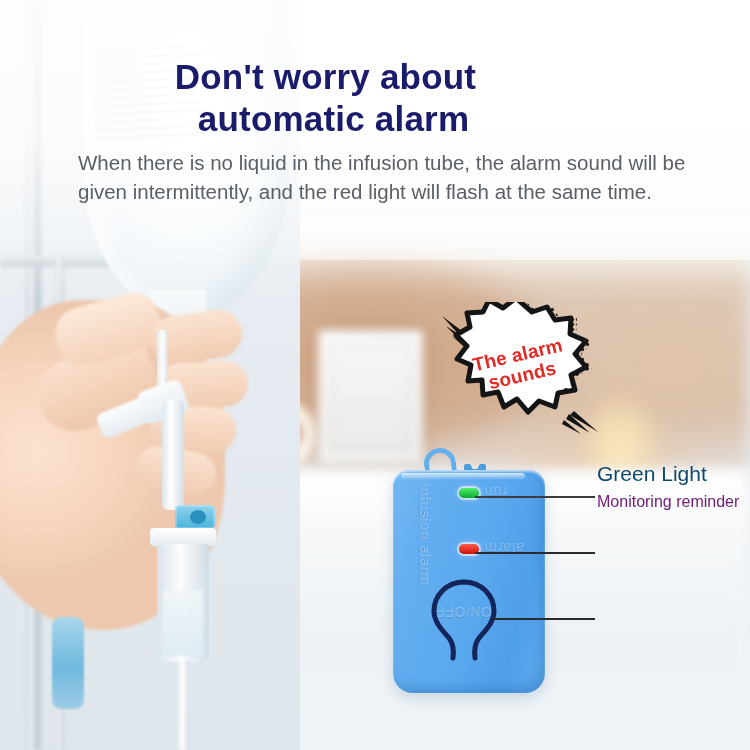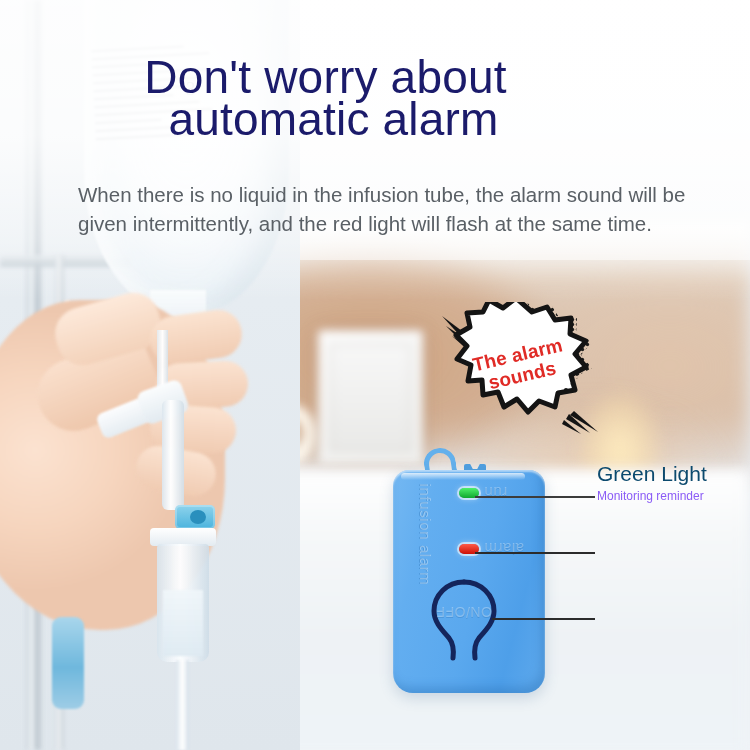--- a/index.html
+++ b/index.html
@@ -215,27 +215,27 @@
   }
   .veil-r{
     position:absolute;left:300px;top:0;width:450px;height:260px;
     background:linear-gradient(180deg, rgba(255,255,255,.96),rgba(255,255,255,.55));
   }
 
   
   .headline{
     position:absolute;left:0;top:56px;width:651px;
     text-align:center;color:#1b1b6b;
-    font-size:46px;line-height:42px;font-weight:400;
+    font-size:35px;line-height:42px;font-weight:700;
     letter-spacing:.2px;
   }
   .headline .l2{display:block;margin-left:16px;}
   .subtext{
     position:absolute;left:78px;top:148px;width:620px;
-    color:#5a6066;font-size:20.5px;line-height:29px;font-weight:400;margin-top:32px;
+    color:#5a6066;font-size:20.5px;line-height:29px;font-weight:400;
   }
 
   
   .burst{position:absolute;left:440px;top:302px;width:160px;height:132px;}
   .burst svg{display:block;}
   .burst-text{
     position:absolute;left:16px;top:42px;width:128px;
     transform:rotate(-13deg);
     color:#e02b26;font-weight:bold;font-size:19px;line-height:21px;
     text-align:center;letter-spacing:.2px;
@@ -298,21 +298,21 @@
   }
 
   
   .lead{position:absolute;height:2px;background:#2b2b2b;}
   .lead-green{left:475px;top:496px;width:120px;background:#3c3c3c;}
   .lead-red{left:475px;top:552px;width:120px;}
   .lead-switch{left:492px;top:618px;width:103px;}
 
   .cal{position:absolute;}
   .cal .t{font-size:21px;line-height:24px;font-weight:400;}
-  .cal .s{font-size:12px;line-height:20px;color:#8b5cf6;margin-top:0;}
+  .cal .s{font-size:16px;line-height:20px;color:#701a75;margin-top:6px;}
   .cal-green{left:597px;top:462px;}
   .cal-green .t{color:#0c4a6e;}
   .cal-red{left:597px;top:535px;}
   .cal-red .t{color:#cf2222;}
   .cal-switch{left:597px;top:606px;}
   .cal-switch .t{color:#222;font-size:21px;}
 </style>
 </head>
 <body>
 

